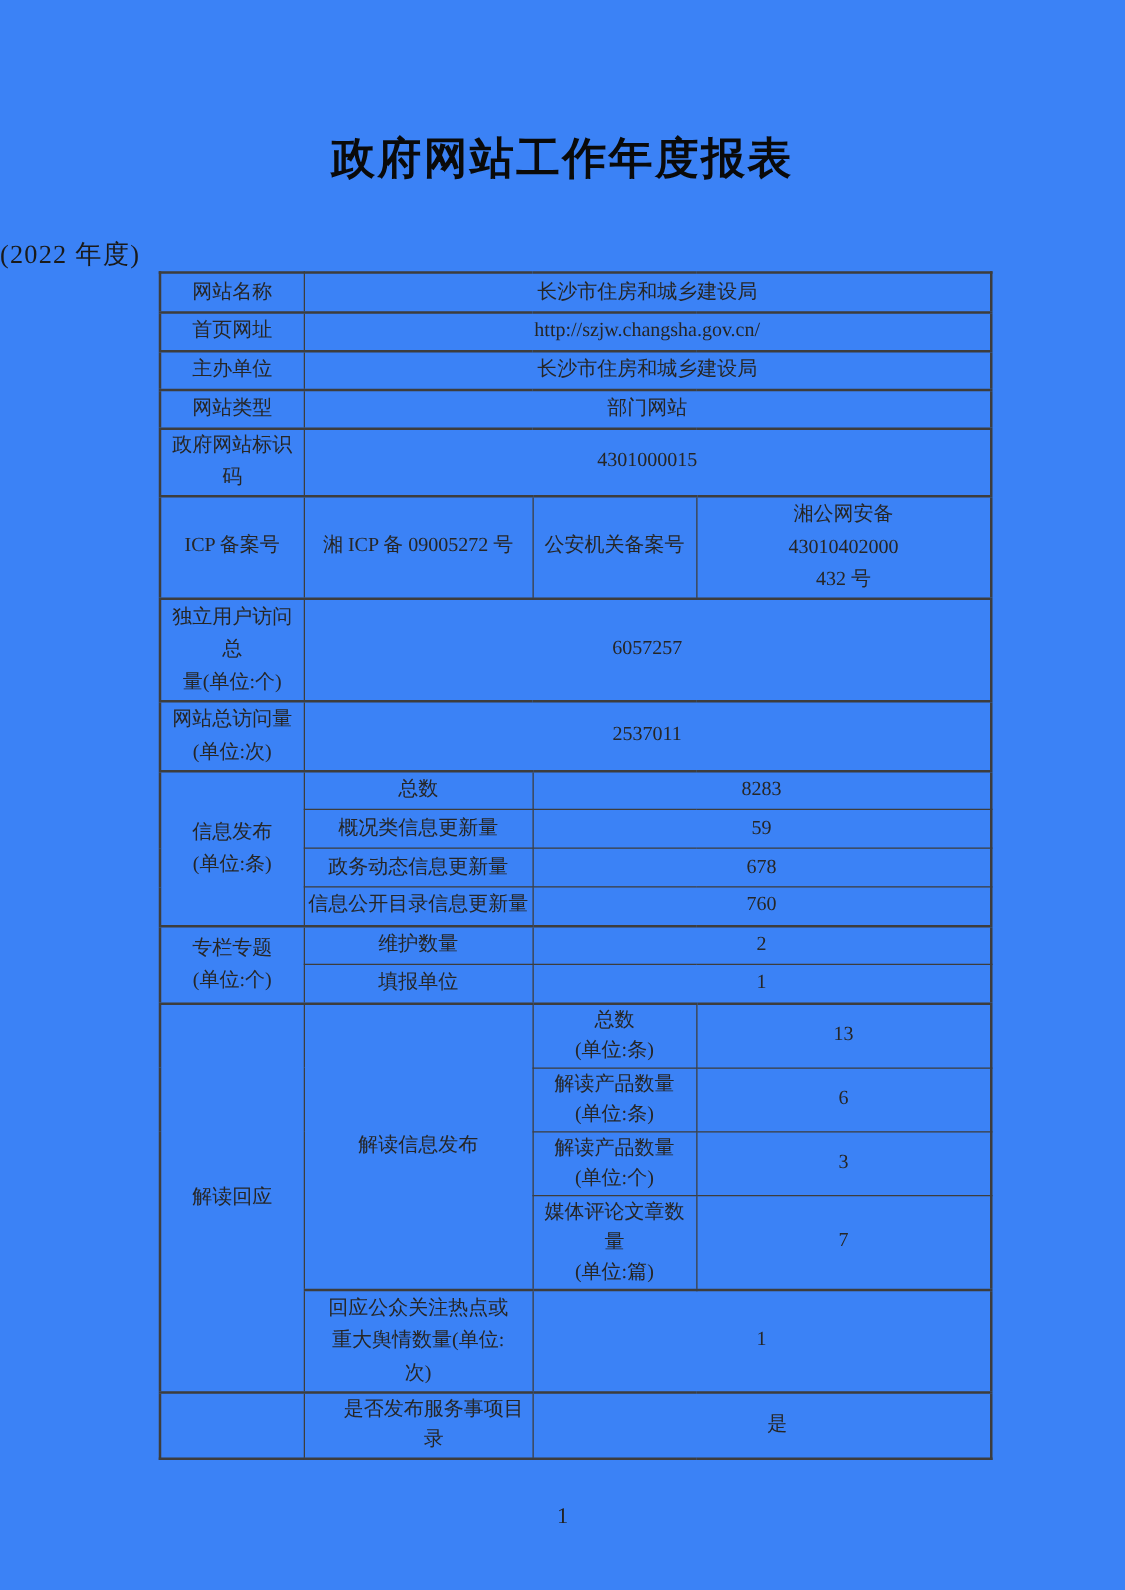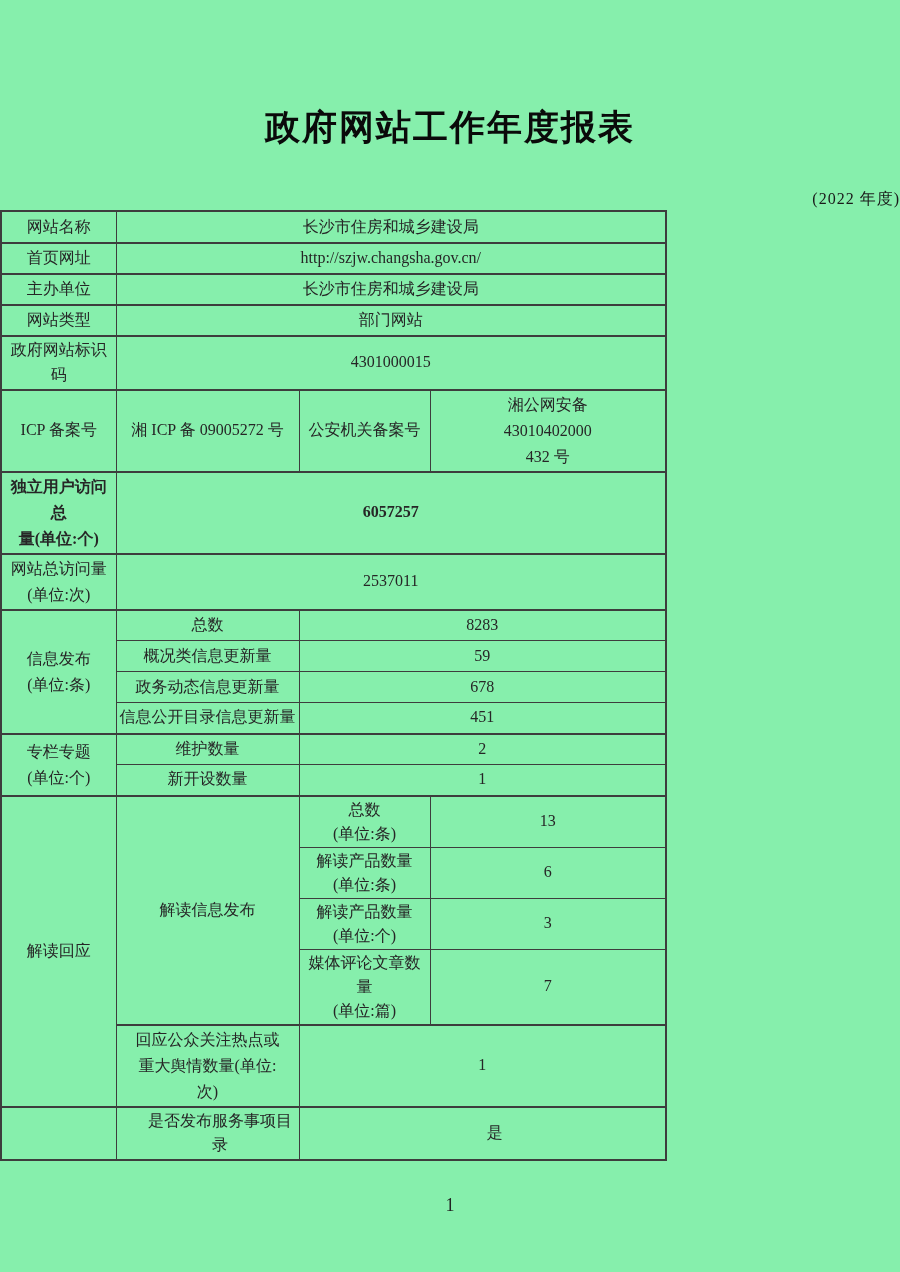--- a/index.html
+++ b/index.html
@@ -3,52 +3,53 @@
 <meta charset="utf-8">
 <style>
   * { margin:0; padding:0; box-sizing:border-box; }
   html,body { width:900px; background:#ffffff; }
   body {
     height:1272px;
     font-family:"Liberation Serif","DejaVu Serif",serif;
     color:#1e1e1e;
     overflow:hidden;
   }
-  .page { width:900px; height:1272px; background:#86efac; position:relative; }
+  .page { width:900px; height:1272px; background:#3b82f6; position:relative; }
 
   .title {
     padding-top:102px;
     text-align:center;
     font-family:"Liberation Sans","DejaVu Sans",sans-serif;
     font-weight:700;
     font-size:35px;
     letter-spacing:2px;
     color:#0a0a0a;
     line-height:1.4;
   }
   .subtitle {
     margin-top:38px;
-    text-align:right;
-    font-size:16px;
+    text-align:left;
+    font-size:21px;
     letter-spacing:1px;
     color:#1a1a1a;
   }
   .report-unit {
     width:665px;
     margin:50px 0 4px 127px;
     font-weight:700;
     font-size:17px;
     color:#111;
     letter-spacing:0.5px;
   }
 
   table.report {
     border-collapse:collapse;
     table-layout:fixed;
     width:665px;
+    margin-left:127px;
     border:2px solid #3d3d3d;
   }
   table.report td {
     border:1px solid #3d3d3d;
     text-align:center;
     vertical-align:middle;
     font-size:16px;
     line-height:1.55;
     padding:1px 3px;
     color:#262626;
@@ -56,21 +57,21 @@
   tr.hr2 > td { border-top-width:2px; }
 
   col.c1 { width:115px; }
   col.c2 { width:183px; }
   col.c3 { width:131px; }
   col.c4 { width:236px; }
 
   tr.h32 > td { height:32px; }
   tr.h31 > td { height:31px; }
   tr.h81 > td { height:81px; }
-  tr.h61 > td { height:61px;font-weight:bold; }
+  tr.h61 > td { height:61px; }
   tr.h52 > td { height:52px; }
   tr.h51 > td { height:51px; }
   tr.h77 > td { height:77px; }
   tr.h38 > td { height:38px;padding-left:28px; }
 
   .mline div { line-height:26px; }
   .mline-sm div { line-height:24px; }
 
   .page-number {
     margin-top:34px;
@@ -159,33 +160,33 @@
       <tr class="h31">
         <td>概况类信息更新量</td>
         <td colspan="2">59</td>
       </tr>
       <tr class="h31">
         <td>政务动态信息更新量</td>
         <td colspan="2">678</td>
       </tr>
       <tr class="h31">
         <td>信息公开目录信息更新量</td>
-        <td colspan="2">451</td>
+        <td colspan="2">760</td>
       </tr>
 
       <tr class="h31 hr2">
         <td rowspan="2" class="mline">
           <div>专栏专题</div>
           <div>(单位:个)</div>
         </td>
         <td>维护数量</td>
         <td colspan="2">2</td>
       </tr>
       <tr class="h31">
-        <td>新开设数量</td>
+        <td>填报单位</td>
         <td colspan="2">1</td>
       </tr>
 
       <tr class="h51 hr2">
         <td rowspan="5">解读回应</td>
         <td rowspan="4">解读信息发布</td>
         <td class="mline-sm">
           <div>总数</div>
           <div>(单位:条)</div>
         </td>

